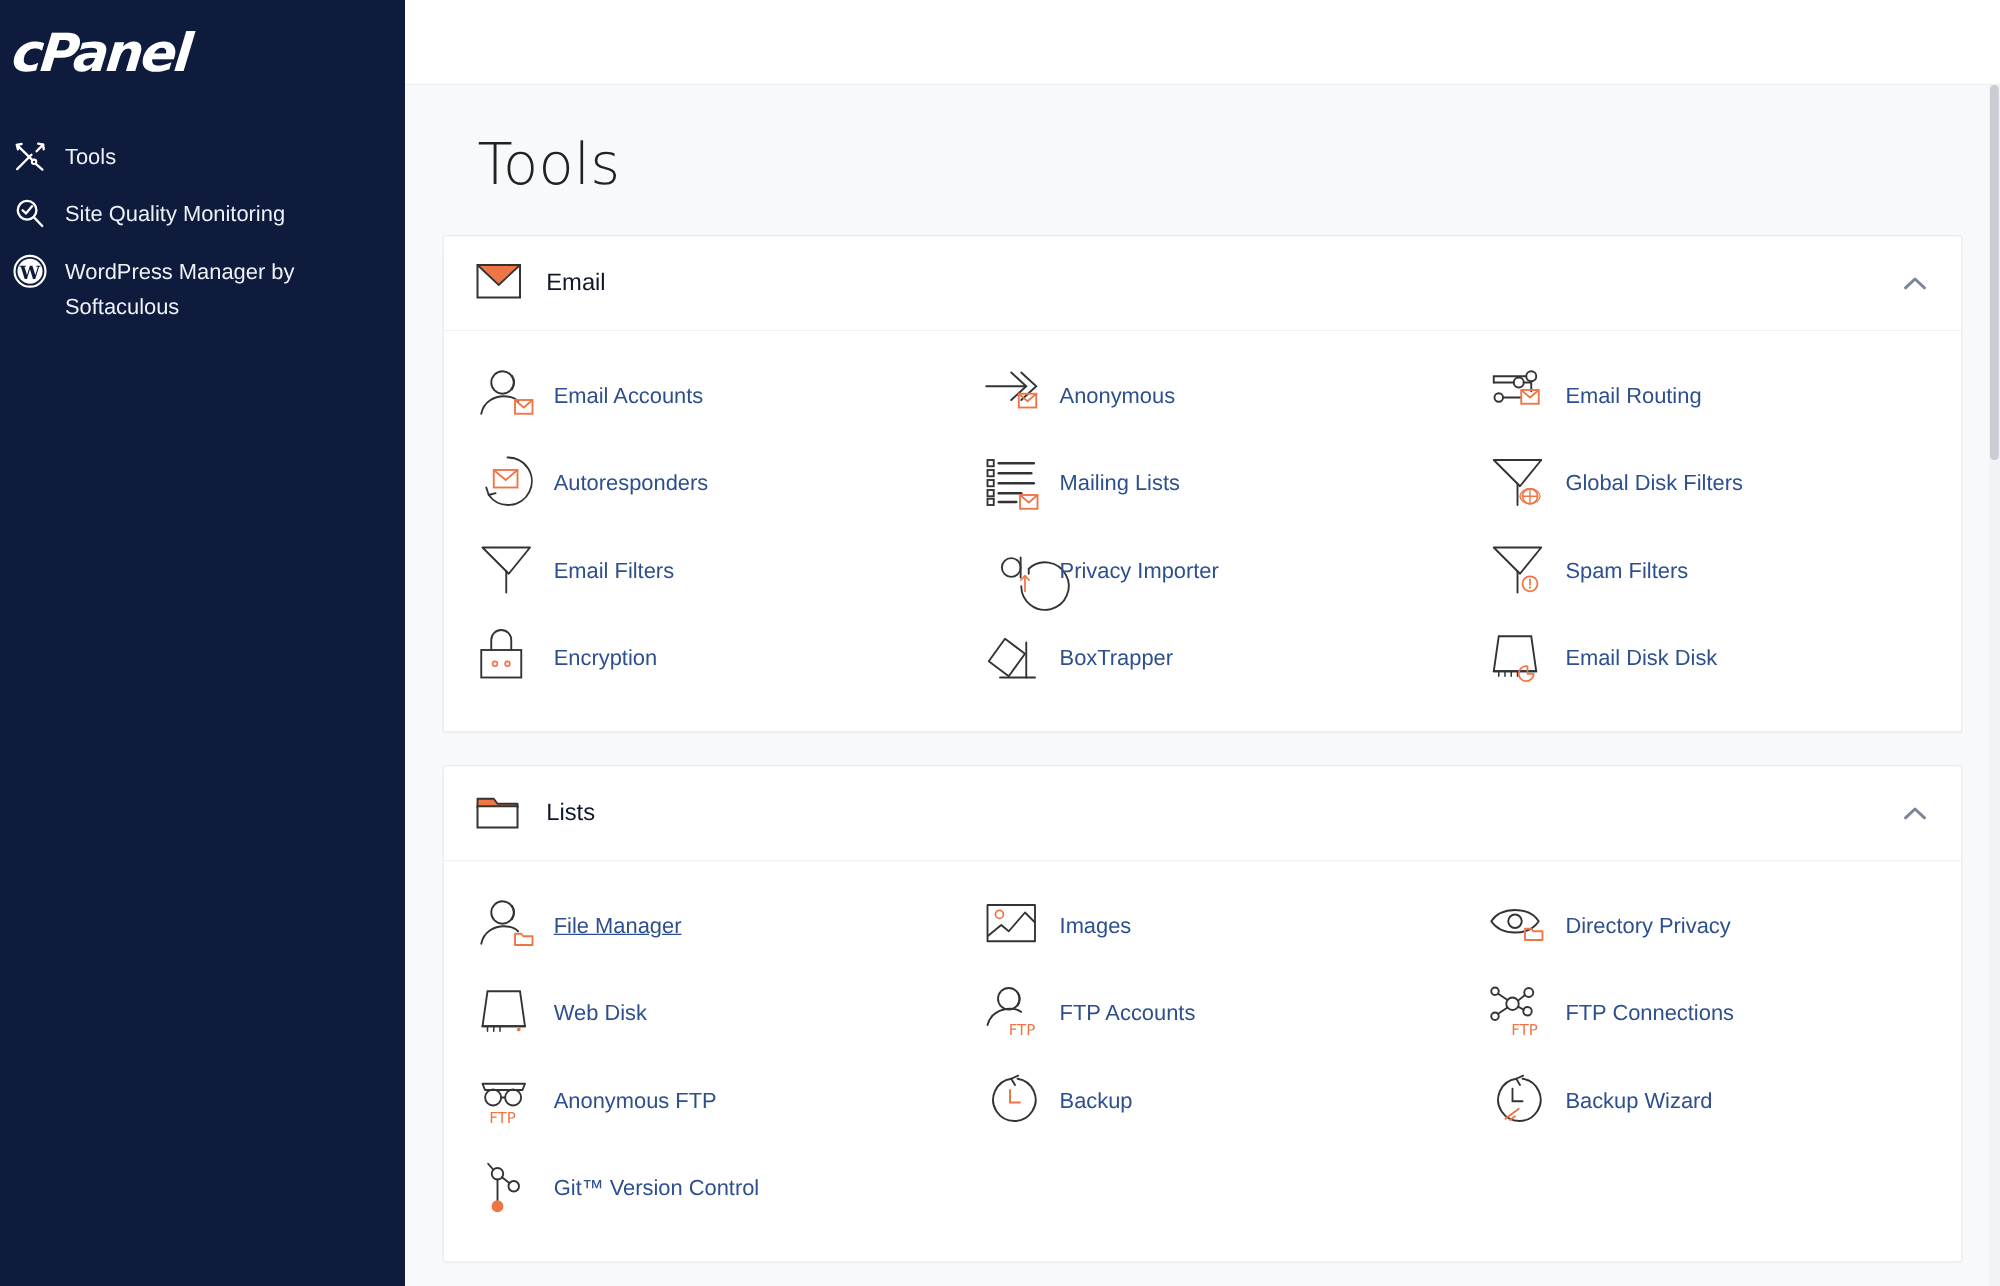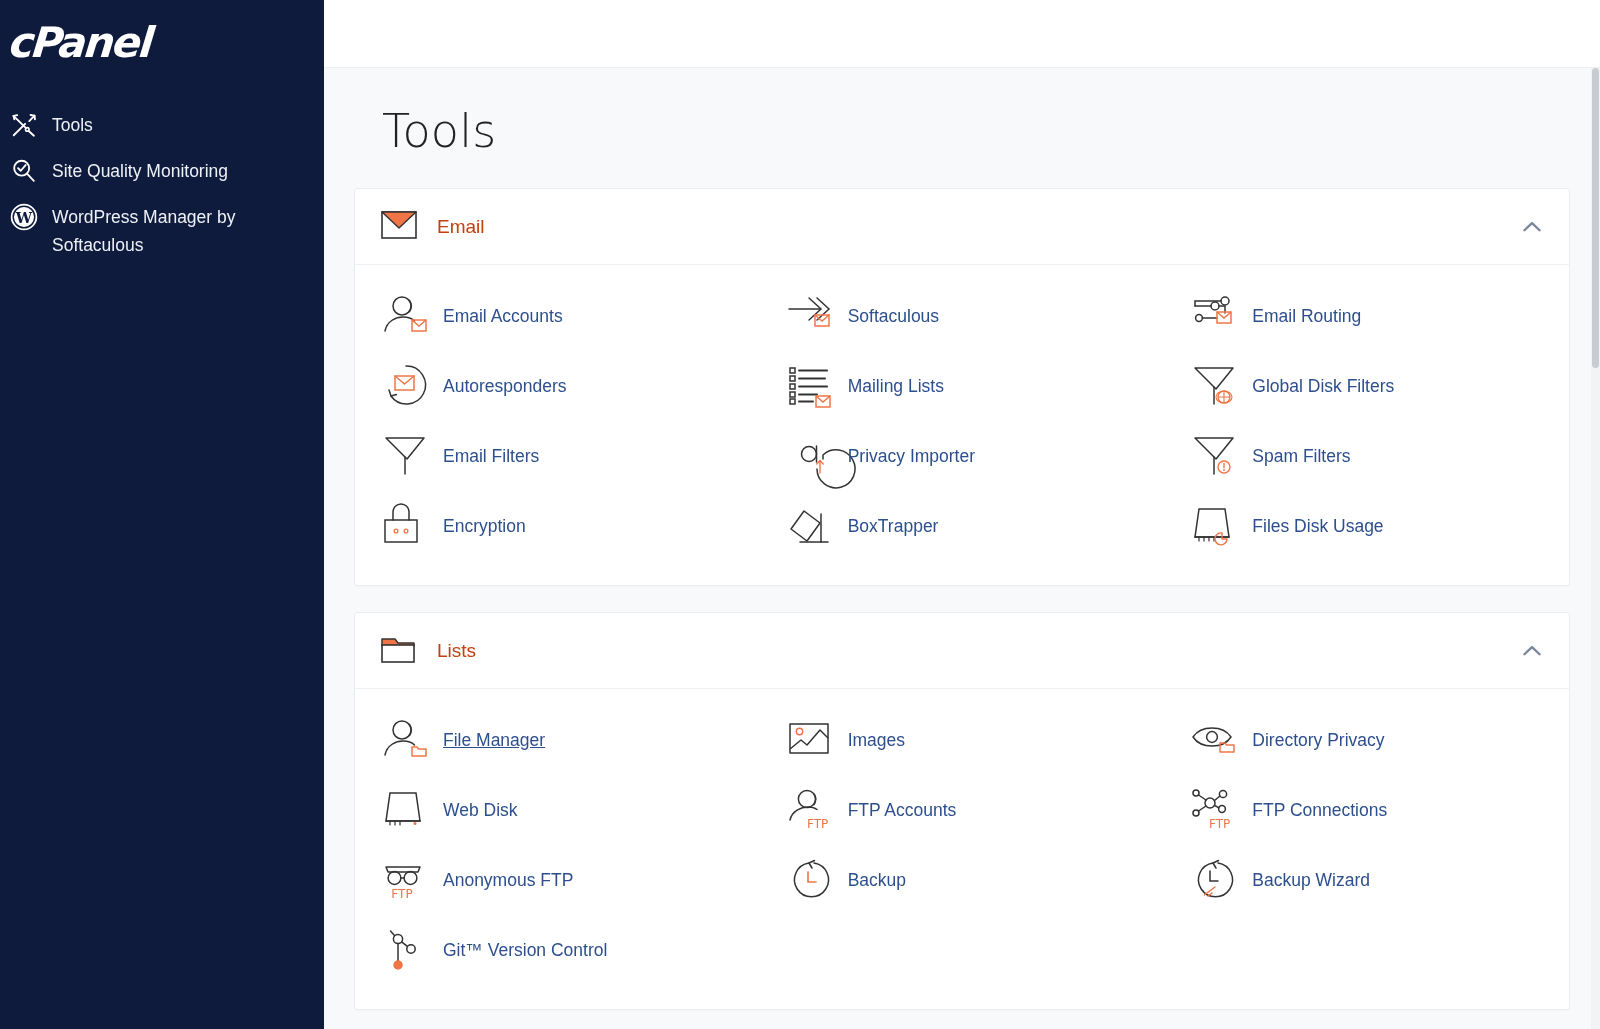--- a/index.html
+++ b/index.html
@@ -87,21 +87,21 @@
     display:flex;
     align-items:center;
     padding:16px 24px 16px 26px;
     height:76px;
     border-bottom:1px solid #eff1f3;
     cursor:pointer;
   }
   .card-head .sec-ico { flex:0 0 40px; width:40px; height:34px; margin-right:16px; }
   .card-head .sec-title {
     font-size:19px;
-    color:#c2410c;
+    color:#0f172a;
     font-weight:400;
     flex:1 1 auto;
   }
   .chev { flex:0 0 26px; width:26px; height:26px; color:#7a8699; cursor:pointer; }
 
   .card-body {
     padding:16px 0 24px 0;
     display:flex;
     flex-wrap:wrap;
   }
@@ -234,21 +234,21 @@
           <a class="tool">
             <span class="t-ico">
               <svg viewBox="0 0 52 46" width="52" height="46" fill="none" stroke="#333" stroke-width="1.5" stroke-linecap="round">
                 <path d="M2 16 H33"></path>
                 <path d="M22 5 L34 16 L22 27"></path>
                 <path d="M30 5 L42 16 L30 27"></path>
                 <rect x="28" y="22" width="14" height="11" stroke="#ef7547" stroke-width="1.5"></rect>
                 <path d="M28 22 L35 28 L42 22" stroke="#ef7547" stroke-width="1.4"></path>
               </svg>
             </span>
-            <span class="t-label">Softaculous</span>
+            <span class="t-label">Anonymous</span>
           </a>
 
           <a class="tool">
             <span class="t-ico">
               <svg viewBox="0 0 52 46" width="52" height="46" fill="none" stroke="#333" stroke-width="1.5">
                 <path d="M4 13 V8 H30" stroke-linecap="round"></path>
                 <circle cx="34" cy="8" r="4"></circle>
                 <path d="M4 13 H20" stroke-linecap="round"></path>
                 <circle cx="24" cy="13" r="4"></circle>
                 <path d="M28 13 H34 V20" stroke-linecap="round"></path>
@@ -366,21 +366,21 @@
 
           <a class="tool">
             <span class="t-ico">
               <svg viewBox="0 0 52 46" width="52" height="46" fill="none" stroke="#333" stroke-width="1.5" stroke-linecap="round">
                 <path d="M8 6 H34 L38 34 H4 Z"></path>
                 <path d="M4 34 H38"></path>
                 <path d="M8 34 V38 M13 34 V38 M18 34 V38 M23 34 V38" stroke-width="1.2"></path>
                 <path d="M36 36 a6 6 0 1 1 -5 -6 V36 Z" stroke="#ef7547" stroke-width="1.4" stroke-linejoin="round"></path>
               </svg>
             </span>
-            <span class="t-label">Files Disk Usage</span>
+            <span class="t-label">Email Disk Disk</span>
           </a>
 
         </div>
       </div>
 
       <div class="card">
         <div class="card-head">
           <span class="sec-ico">
             <svg viewBox="0 0 40 32" width="40" height="32">
               <path d="M1 5 H14 L17 9 H33 V12 H1 Z" fill="#ef7547" stroke="#333" stroke-width="1.5" stroke-linejoin="round"></path>

